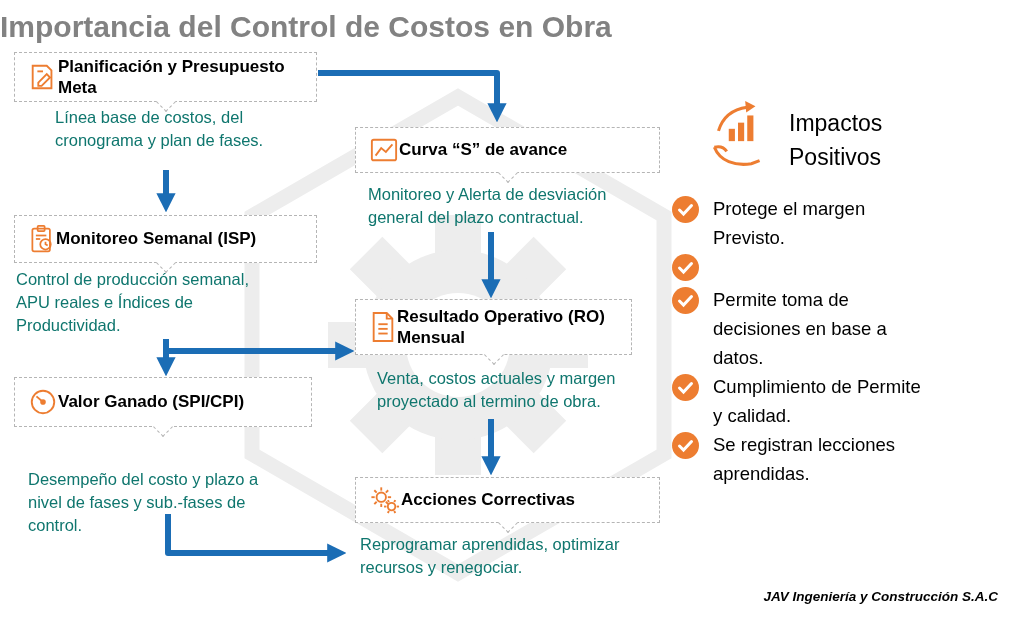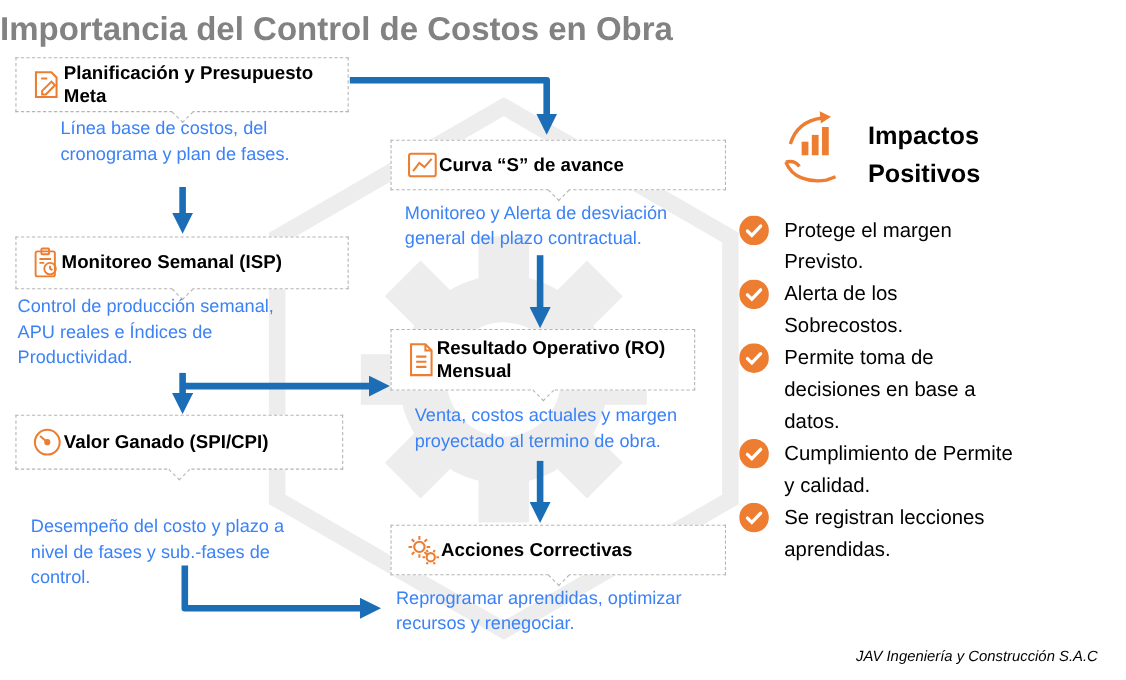--- a/index.html
+++ b/index.html
@@ -15,34 +15,34 @@
 
   .fbox{position:absolute;background:#fff;border:1px dashed #b5b5b5;
     display:flex;align-items:center;padding:0 8px 0 13px;
     box-sizing:border-box;z-index:3;}
   .fbox::after{content:"";position:absolute;left:50%;bottom:-7.5px;width:13px;height:13px;
     background:#fff;border-right:1px dashed #b5b5b5;border-bottom:1px dashed #b5b5b5;
     transform:translateX(-50%) rotate(45deg);}
   .bicon{flex:none;display:flex;align-items:center;}
   .btitle{font-weight:bold;font-size:17px;line-height:1.25;color:#000;}
 
-  .bdesc{position:absolute;font-size:16.5px;line-height:1.4;color:#3b82f6;z-index:3;}
+  .bdesc{position:absolute;font-size:16.5px;line-height:1.4;color:#0f766e;z-index:3;}
 
   .impacts-title{position:absolute;left:789px;top:106px;width:150px;
-    font-size:23px;font-weight:bold;line-height:34px;color:#000;z-index:3;}
+    font-size:23px;font-weight:normal;line-height:34px;color:#000;z-index:3;}
   .hand-icon{position:absolute;left:706px;top:98px;z-index:3;}
 
   .impact-list{position:absolute;left:672px;top:194px;width:290px;
     display:flex;flex-direction:column;z-index:3;}
   .impact{display:flex;gap:14px;align-items:flex-start;}
   .chk{flex:none;margin-top:2px;}
   .itxt{font-size:18.5px;line-height:29px;width:212px;}
 
   .footer{position:absolute;right:26px;top:589px;font-size:13.5px;
-    font-style:italic;font-weight:normal;color:#000;z-index:3;}
+    font-style:italic;font-weight:bold;color:#000;z-index:3;}
 </style>
 </head>
 <body>
 
 <div class="canvas">
 
   <svg class="layer wm" viewBox="0 0 1024 618">
     <polygon points="458,97 664,216 664,454 458,573 252,454 252,216" fill="none" stroke="#ededed" stroke-width="15"></polygon>
     <g fill="#ededed">
       <rect x="435" y="215" width="46" height="260"></rect>
@@ -185,21 +185,20 @@
             <circle cx="13.5" cy="13.5" r="13.5" fill="#ED7D31"></circle>
             <path d="M7.5 14 l4 4 L19.5 9.5" stroke="#fff" stroke-width="3" fill="none" stroke-linecap="round"></path>
           </svg></span>
       <span class="itxt">Protege el margen Previsto.</span>
     </div>
     <div class="impact">
       <span class="chk"><svg width="27" height="27" viewBox="0 0 27 27">
             <circle cx="13.5" cy="13.5" r="13.5" fill="#ED7D31"></circle>
             <path d="M7.5 14 l4 4 L19.5 9.5" stroke="#fff" stroke-width="3" fill="none" stroke-linecap="round"></path>
           </svg></span>
-      <span class="itxt">Alerta de los Sobrecostos.</span>
     </div>
     <div class="impact">
       <span class="chk"><svg width="27" height="27" viewBox="0 0 27 27">
             <circle cx="13.5" cy="13.5" r="13.5" fill="#ED7D31"></circle>
             <path d="M7.5 14 l4 4 L19.5 9.5" stroke="#fff" stroke-width="3" fill="none" stroke-linecap="round"></path>
           </svg></span>
       <span class="itxt">Permite toma de decisiones en base a datos.</span>
     </div>
     <div class="impact">
       <span class="chk"><svg width="27" height="27" viewBox="0 0 27 27">

